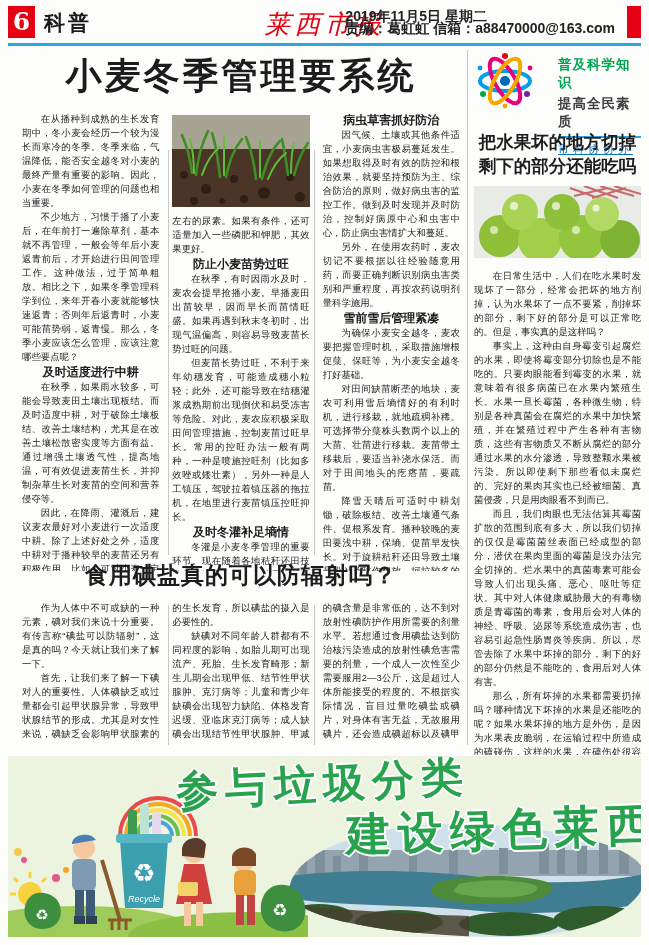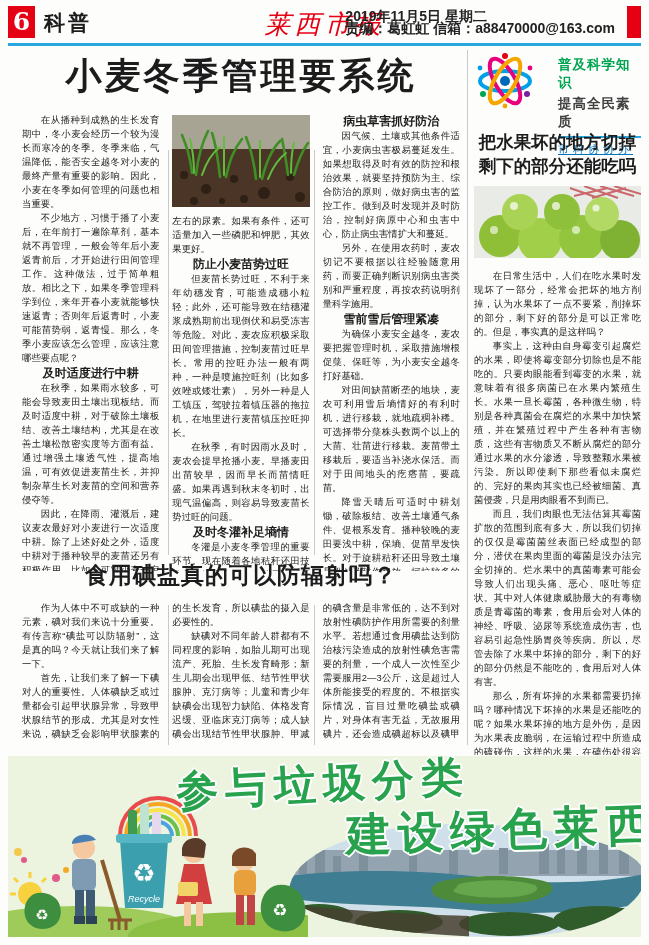--- a/index.html
+++ b/index.html
@@ -14,21 +14,21 @@
             font-family:"DejaVu Serif",serif;font-style:italic;font-weight:normal;font-size:26px;letter-spacing:4px;white-space:nowrap;}
   .hinfo{position:absolute;right:26px;top:5px;font-size:14px;font-weight:bold;line-height:11.5px;color:#222;text-align:left;}
   .redbar{position:absolute;right:0;top:0;width:14px;height:32px;background:#e60013;}
   .bluerule{position:absolute;left:8px;right:8px;top:43px;height:3px;background:#2ba7e0;}
   
   .blk{font-size:9.4px;line-height:14px;text-align:justify;}
   .blk.p{text-indent:2em;}
   .blk.c{text-indent:0;}
   .blk.hd{font-weight:bold;text-align:center;font-size:12px;line-height:16px;text-indent:0;}
   
-  .wheat{position:absolute;left:22px;top:50px;width:438px;}
+  .wheat{position:absolute;left:22px;top:50px;width:438px;font-family:Liberation Mono, monospace;}
   .wheat-title{font-size:36px;font-weight:bold;text-align:center;letter-spacing:3px;margin:2px 0 12px;white-space:nowrap;}
   .cols3{display:flex;gap:13px;align-items:flex-end;}
   .colw{width:140px;overflow:hidden;}
   .colw.h-wheat{height:458px;}
   .colw.h-iod{height:142px;}
   .photo{margin:2px 0 3px;}
   .vr{position:absolute;width:1px;background:#c9c9c9;}
   
   .sidebar{position:absolute;left:474px;top:50px;width:167px;}
   .logo-row{display:flex;align-items:flex-start;gap:22px;height:70px;}
@@ -111,22 +111,22 @@
               <path d="M88,62 C88,48 88,36 88,26"></path>
                 <path d="M119,58 C119,46 120,36 122,28"></path>
               <path d="M30,60 C34,48 40,38 48,32"></path>
                 <path d="M96,64 C100,54 106,44 114,38"></path>
             </g>
           </svg>
         </div>
         <div>
             <div class="blk c">左右的尿素。如果有条件，还可适量加入一些磷肥和钾肥，其效果更好。</div>
             <div class="blk hd">防止小麦苗势过旺</div>
+            <div class="blk p">在秋季，有时因雨水及时，麦农会提早抢播小麦。早播麦田出苗较早，因而早长而苗情旺盛。如果再遇到秋末冬初时，出现气温偏高，则容易导致麦苗长势过旺的问题。</div>
             <div class="blk p">但麦苗长势过旺，不利于来年幼穗发育，可能造成穗小粒轻；此外，还可能导致在结穗灌浆成熟期前出现倒伏和易受冻害等危险。对此，麦农应积极采取田间管理措施，控制麦苗过旺早长。常用的控旺办法一般有两种，一种是喷施控旺剂（比如多效唑或矮壮素），另外一种是人工镇压，驾驶拉着镇压器的拖拉机，在地里进行麦苗镇压控旺抑长。</div>
-            <div class="blk p">在秋季，有时因雨水及时，麦农会提早抢播小麦。早播麦田出苗较早，因而早长而苗情旺盛。如果再遇到秋末冬初时，出现气温偏高，则容易导致麦苗长势过旺的问题。</div>
             <div class="blk hd">及时冬灌补足墒情</div>
             <div class="blk p">冬灌是小麦冬季管理的重要环节。现在随着各地秸秆还田技术普遍推广应用，尤其是如果播种后没有及时进行麦田镇压的，麦农应该进行早冬麦田灌溉。冬季灌溉既可以防止冷空气进入土壤为害根系，还有沉踏压实土壤的作用，能有效防止吊根和冻害的发生。</div>
           </div>
       </div>
       <div class="colw h-wheat">
           <div class="blk hd">病虫草害抓好防治</div>
           <div class="blk p">因气候、土壤或其他条件适宜，小麦病虫害极易蔓延发生。如果想取得及时有效的防控和根治效果，就要坚持预防为主、综合防治的原则，做好病虫害的监控工作。做到及时发现并及时防治，控制好病原中心和虫害中心，防止病虫害情扩大和蔓延。</div>
           <div class="blk p">另外，在使用农药时，麦农切记不要根据以往经验随意用药，而要正确判断识别病虫害类别和严重程度，再按农药说明剂量科学施用。</div>
           <div class="blk hd">雪前雪后管理紧凑</div>
           <div class="blk p">为确保小麦安全越冬，麦农要把握管理时机，采取措施增根促蘖、保旺等，为小麦安全越冬打好基础。</div>

